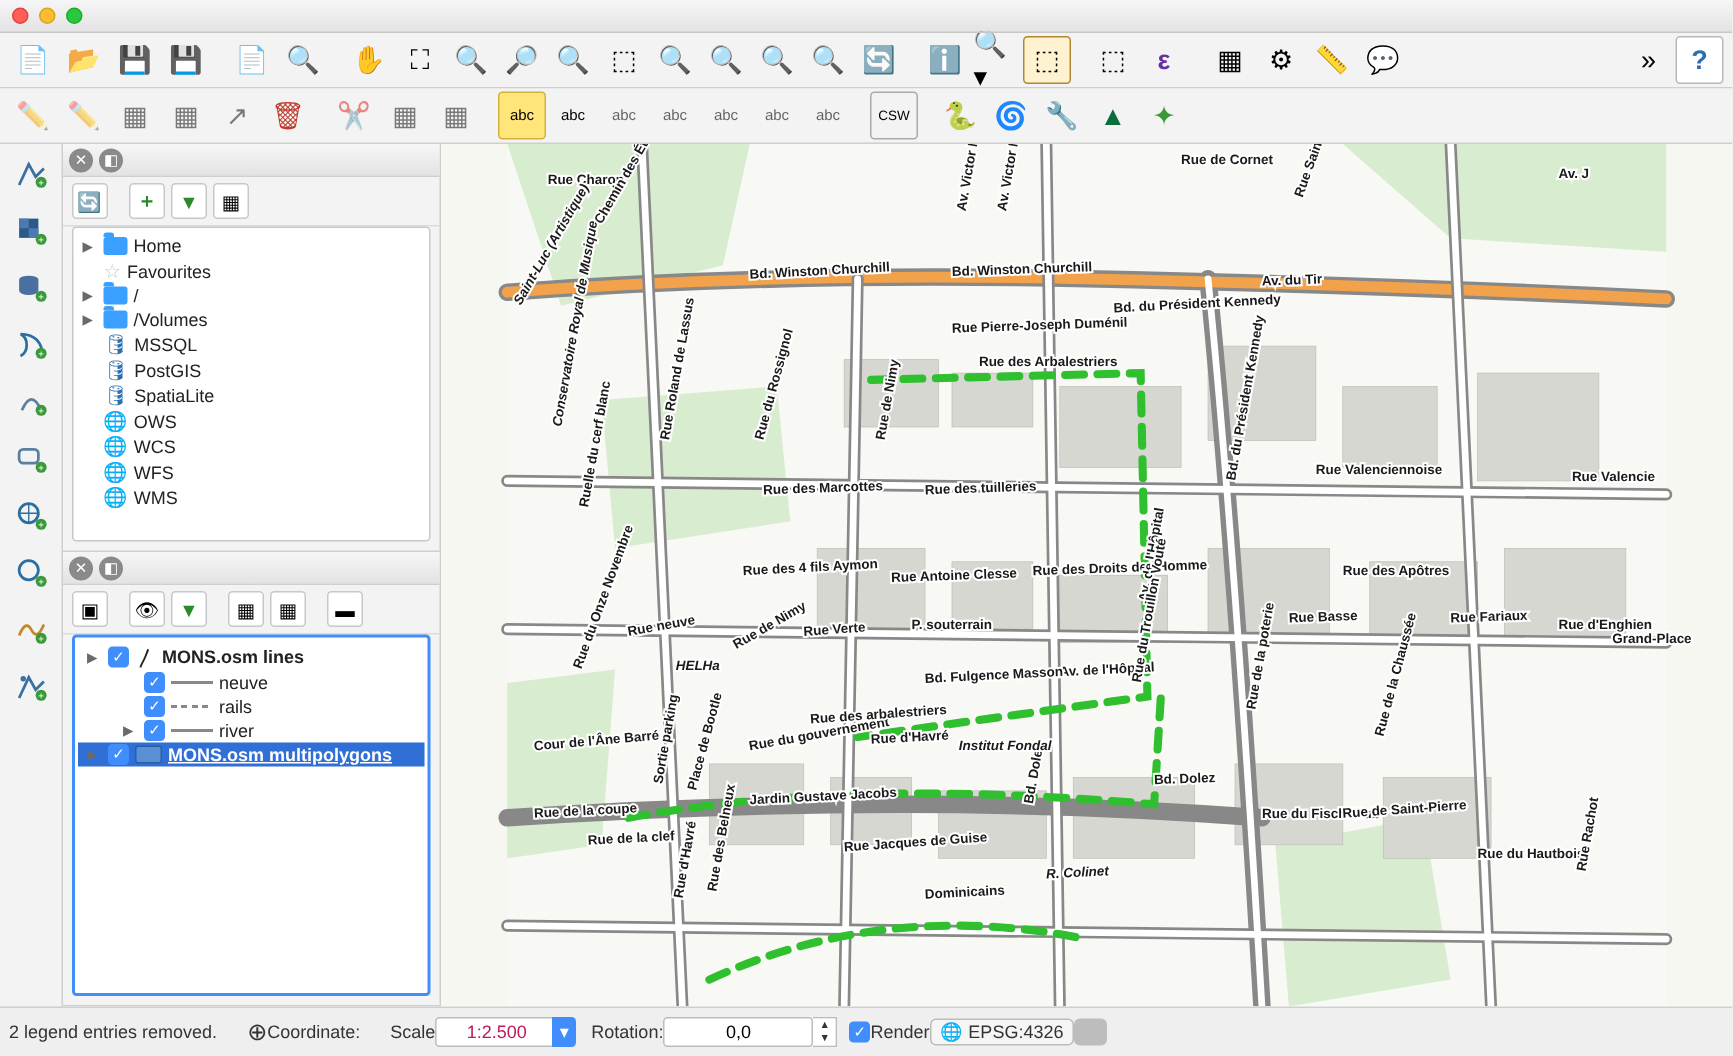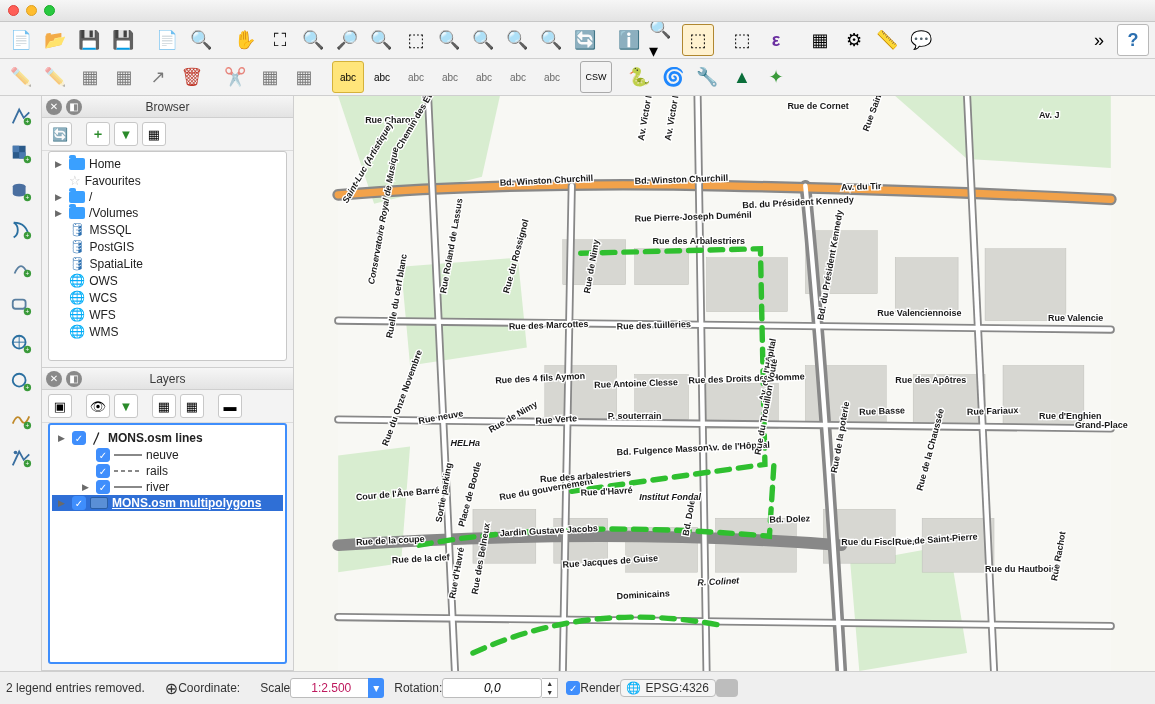--- a/index.html
+++ b/index.html
@@ -79,21 +79,21 @@
   
   .mapview{flex:1;position:relative;background:#f7f7f2;overflow:hidden;}
   .mapview svg{position:absolute;inset:0;width:100%;height:100%;}
   .road-label{font-size:10px;fill:#1a1a1a;font-weight:bold;paint-order:stroke;stroke:#fff;stroke-width:3px;}
   
   .statusbar{height:26px;background:#efefef;border-top:1px solid #cfcfcf;
     display:flex;align-items:center;padding:16px 6px;gap:0;font-size:12px;color:#333;}
   .statusbar input[type=text]{height:20px;border:1px solid #bcbcbc;border-radius:3px;padding:0 6px;font-size:12px;text-align:center;}
   .statusbar .coord-input{width:260px;}
   .statusbar .scale-input{width:82px;background:#fff;border:1px solid #8fb4e6;color:#be185d;}
-  .statusbar .rot-input{width:100px;text-align:left;font-style:italic;}
+  .statusbar .rot-input{width:100px;text-align:left;}
   .statusbar .spinner{width:16px;height:20px;display:flex;flex-direction:column;border:1px solid #bcbcbc;border-left:none;}
   .statusbar .spinner span{flex:1;display:flex;align-items:center;justify-content:center;font-size:7px;background:#fff;}
   .crs-badge{border:1px solid #bcbcbc;border-radius:4px;padding:1px 6px;background:#f5f5f5;display:flex;align-items:center;gap:4px;}
   .msg-icon{width:22px;height:18px;background:#bdbdbd;border-radius:4px;position:relative;}
   .msg-icon:after{content:"";position:absolute;bottom:-4px;left:5px;border:4px solid transparent;border-top-color:#bdbdbd;}
 </style>
 </head>
 <body>
 
 <div class="titlebar">
@@ -249,21 +249,20 @@
         </svg>
       </div>
   </div>
 
   <div class="panels">
 
     <div class="panel">
       <div class="panel-header">
         <div class="closebtn">✕</div>
         <div class="pinbtn">◧</div>
-        <div class="panel-title">Browser</div>
       </div>
       <div class="panel-toolbar">
         <div class="pt-btn">🔄</div>
         <div style="width:6px"></div>
         <div class="pt-btn" style="color:#2a8a2a;font-weight:bold;">＋</div>
         <div class="pt-btn" style="color:#2a8a2a;">▼</div>
         <div class="pt-btn">▦</div>
       </div>
       <div class="tree browser-tree" id="browser-tree">
           <div class="tree-item">
@@ -321,21 +320,20 @@
             <span class="globe-icon">🌐</span>
             <span>WMS</span>
           </div>
         </div>
     </div>
 
     <div class="panel layers-panel">
       <div class="panel-header">
         <div class="closebtn">✕</div>
         <div class="pinbtn">◧</div>
-        <div class="panel-title">Layers</div>
       </div>
       <div class="panel-toolbar">
         <div class="pt-btn">▣</div>
         <div style="width:6px"></div>
         <div class="pt-btn">👁</div>
         <div class="pt-btn" style="color:#2a8a2a;">▼</div>
         <div style="width:6px"></div>
         <div class="pt-btn">▦</div>
         <div class="pt-btn">▦</div>
         <div style="width:6px"></div>

